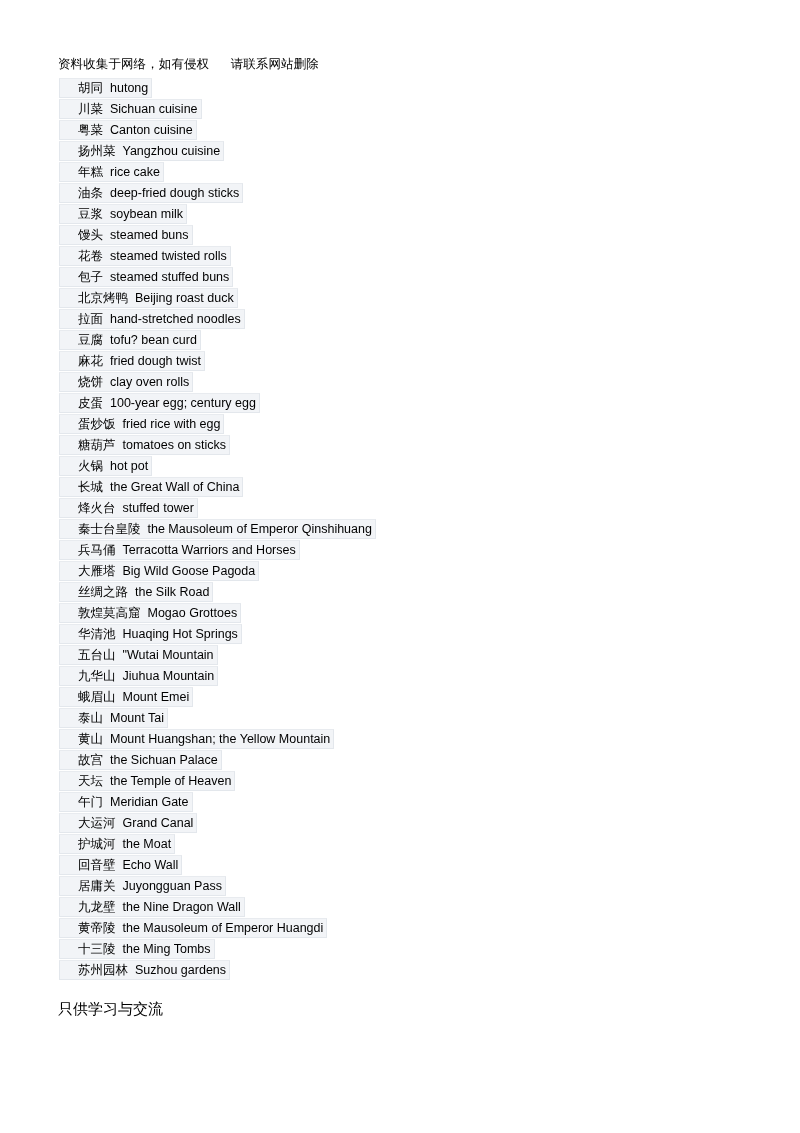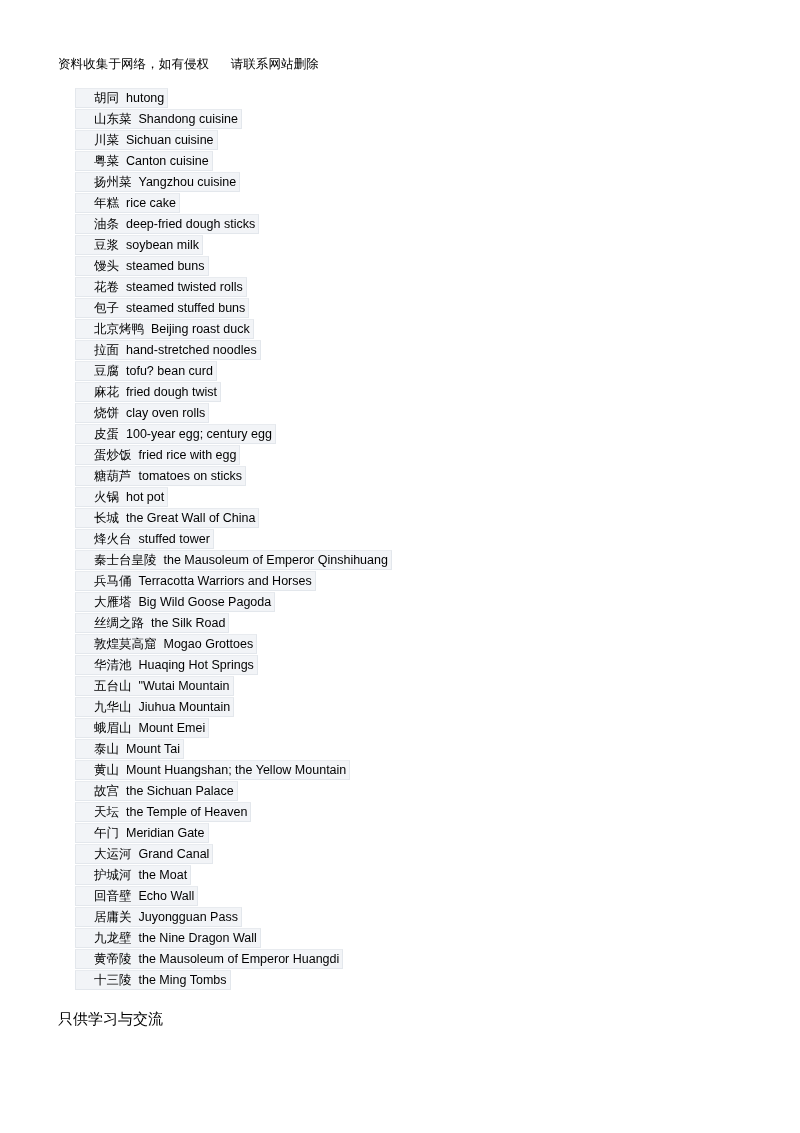--- a/index.html
+++ b/index.html
@@ -26,21 +26,21 @@
   .header-note {
     font-size: 12.5px;
     line-height: 16px;
     color: #000;
     margin: 0 0 6px 58px;
     white-space: pre;
     letter-spacing: 0.1px;
   }
 
   .glossary {
-    margin: 16px;
+    margin: 0;
     padding: 0;
     list-style: none;
   }
 
   .glossary-row {
     margin: 0 0 0 59px;
     line-height: 21px;
     height: 21px;
   }
 
@@ -80,21 +80,20 @@
 </style>
 </head>
 <body>
 
 <div class="page">
 
   <div class="header-note">资料收集于网络，如有侵权      请联系网站删除</div>
 
   <ul class="glossary" id="glossary-list">
       <li class="glossary-row"><span class="entry-box"><span class="term">胡同</span><span class="gloss">hutong</span></span></li>
-      <li class="glossary-row"><span class="entry-box"><span class="term">山东菜</span><span class="gloss">Shandong cuisine</span></span></li>
       <li class="glossary-row"><span class="entry-box"><span class="term">川菜</span><span class="gloss">Sichuan cuisine</span></span></li>
       <li class="glossary-row"><span class="entry-box"><span class="term">粤菜</span><span class="gloss">Canton cuisine</span></span></li>
       <li class="glossary-row"><span class="entry-box"><span class="term">扬州菜</span><span class="gloss">Yangzhou cuisine</span></span></li>
       <li class="glossary-row"><span class="entry-box"><span class="term">年糕</span><span class="gloss">rice cake</span></span></li>
       <li class="glossary-row"><span class="entry-box"><span class="term">油条</span><span class="gloss">deep-fried dough sticks</span></span></li>
       <li class="glossary-row"><span class="entry-box"><span class="term">豆浆</span><span class="gloss">soybean milk</span></span></li>
       <li class="glossary-row"><span class="entry-box"><span class="term">馒头</span><span class="gloss">steamed buns</span></span></li>
       <li class="glossary-row"><span class="entry-box"><span class="term">花卷</span><span class="gloss">steamed twisted rolls</span></span></li>
       <li class="glossary-row"><span class="entry-box"><span class="term">包子</span><span class="gloss">steamed stuffed buns</span></span></li>
       <li class="glossary-row"><span class="entry-box"><span class="term">北京烤鸭</span><span class="gloss">Beijing roast duck</span></span></li>
@@ -122,17 +121,18 @@
       <li class="glossary-row"><span class="entry-box"><span class="term">故宫</span><span class="gloss">the Sichuan Palace</span></span></li>
       <li class="glossary-row"><span class="entry-box"><span class="term">天坛</span><span class="gloss">the Temple of Heaven</span></span></li>
       <li class="glossary-row"><span class="entry-box"><span class="term">午门</span><span class="gloss">Meridian Gate</span></span></li>
       <li class="glossary-row"><span class="entry-box"><span class="term">大运河</span><span class="gloss">Grand Canal</span></span></li>
       <li class="glossary-row"><span class="entry-box"><span class="term">护城河</span><span class="gloss">the Moat</span></span></li>
       <li class="glossary-row"><span class="entry-box"><span class="term">回音壁</span><span class="gloss">Echo Wall</span></span></li>
       <li class="glossary-row"><span class="entry-box"><span class="term">居庸关</span><span class="gloss">Juyongguan Pass</span></span></li>
       <li class="glossary-row"><span class="entry-box"><span class="term">九龙壁</span><span class="gloss">the Nine Dragon Wall</span></span></li>
       <li class="glossary-row"><span class="entry-box"><span class="term">黄帝陵</span><span class="gloss">the Mausoleum of Emperor Huangdi</span></span></li>
       <li class="glossary-row"><span class="entry-box"><span class="term">十三陵</span><span class="gloss">the Ming Tombs</span></span></li>
+      <li class="glossary-row"><span class="entry-box"><span class="term">苏州园林</span><span class="gloss">Suzhou gardens</span></span></li>
     </ul>
 
   <div class="footer-note">只供学习与交流</div>
 
 </div>
 
 </body></html>

